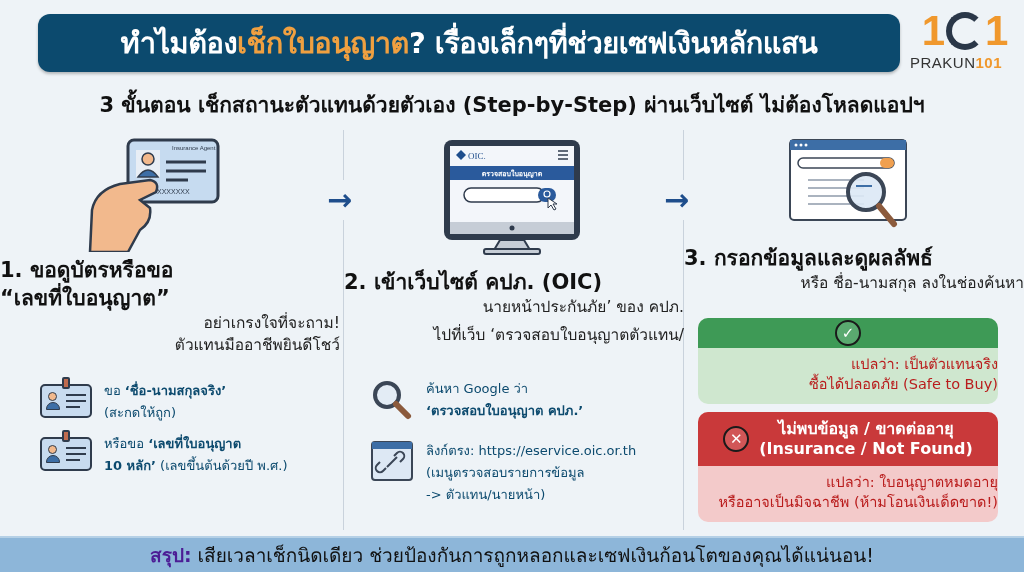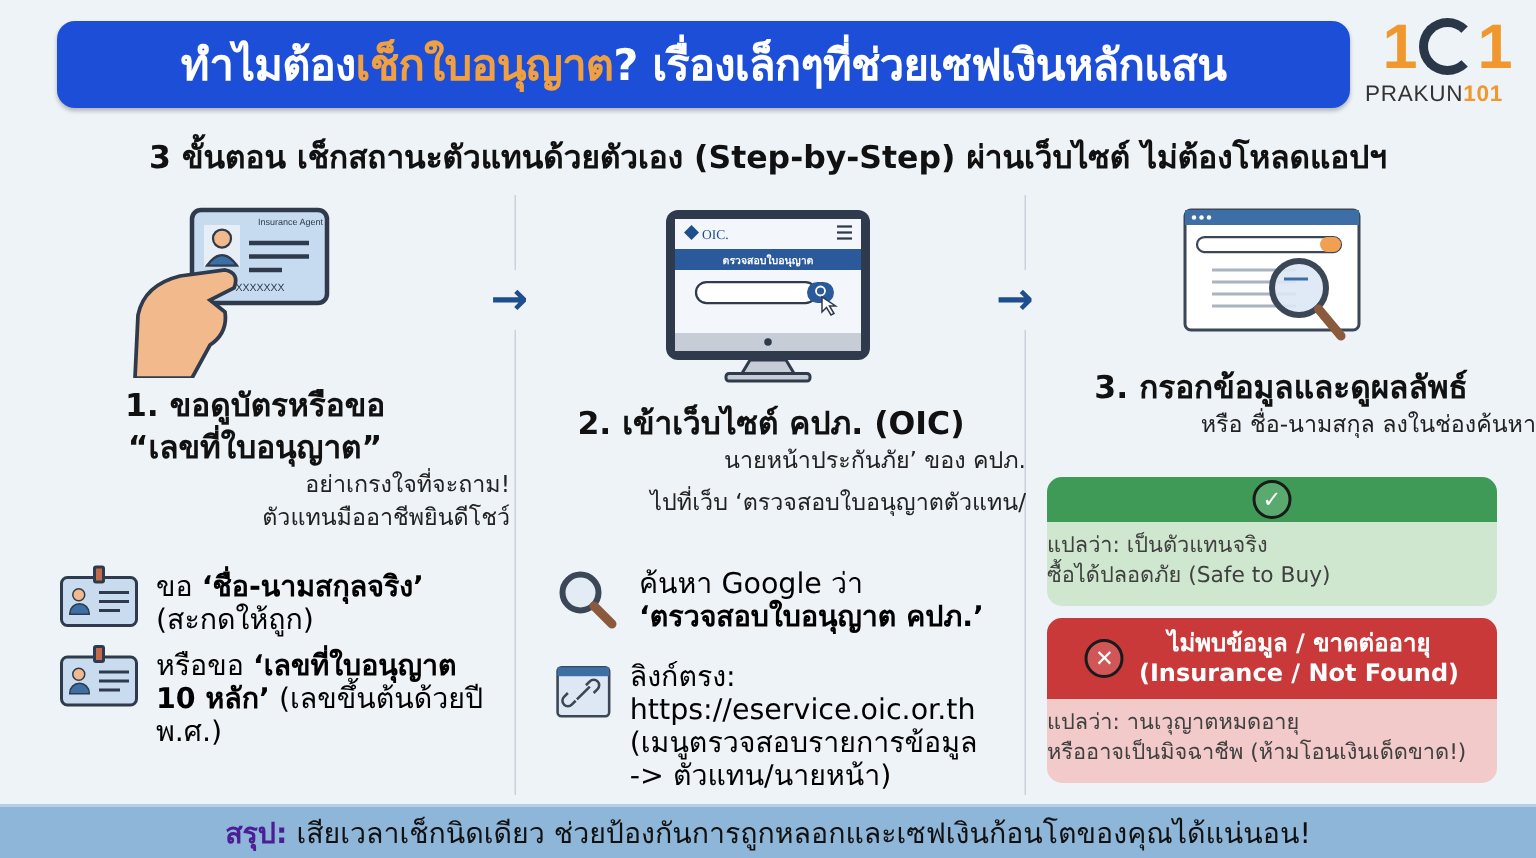--- a/index.html
+++ b/index.html
@@ -1,43 +1,43 @@
 <!DOCTYPE html>
 <html><head>
 <meta charset="utf-8">
 <style>
   *{box-sizing:border-box;margin:0;padding:0}
   html,body{width:1024px;height:572px;overflow:hidden}
   body{background:#eef3f7;font-family:"DejaVu Sans","Liberation Sans",sans-serif;color:#1a1a1a;position:relative}
-  .title-bar{position:absolute;left:38px;top:14px;width:862px;height:58px;background:#1d4ed8;border-radius:12px;display:flex;align-items:center;justify-content:center;box-shadow:0 2px 3px rgba(0,0,0,.25)}
+  .title-bar{position:absolute;left:38px;top:14px;width:862px;height:58px;background:#0c4a6e;border-radius:12px;display:flex;align-items:center;justify-content:center;box-shadow:0 2px 3px rgba(0,0,0,.25)}
   .title-bar h1{font-size:29px;font-weight:bold;color:#fff;letter-spacing:-0.5px;white-space:nowrap}
   .title-bar .hl{color:#f0a040}
   .logo{position:absolute;left:910px;top:8px;width:110px;height:70px}
   .logo .nums{display:flex;align-items:center;justify-content:center;height:46px}
   .logo .one{font-size:42px;font-weight:bold;color:#f0982d;line-height:42px;font-family:"Liberation Sans",sans-serif}
   .logo .ring{width:38px;height:38px;border:6px solid #2a3748;border-radius:50%;margin:0 1px;border-left-color:#2a3748;border-right-color:transparent;position:relative}
   .logo .txt{text-align:left;font-size:15px;color:#333;letter-spacing:.5px;font-family:"Liberation Sans",sans-serif}
   .logo .txt span{color:#f0982d;font-weight:bold}
   .subtitle{position:absolute;left:0;width:1024px;top:88px;text-align:center;font-size:21px;font-weight:bold;color:#111;white-space:nowrap}
   .divider{position:absolute;width:1px;background:#c9d2dc}
   .arrow{position:absolute;color:#1f4e8c;font-size:30px;font-weight:bold;line-height:30px}
   .col{position:absolute;top:130px}
-  .step-title{font-size:21px;font-weight:bold;text-align:center;color:#111;line-height:28px}
+  .step-title{font-size:21px;font-weight:bold;color:#111;line-height:28px}
   .step-desc{font-size:15.5px;text-align:right;color:#222;line-height:22px}
   .row{display:flex;align-items:flex-start;gap:12px}
-  .row .t{font-size:19px;line-height:22px;color:#000000}
+  .row .t{font-size:13px;line-height:22px;color:#0c4a6e}
   .row b{font-weight:bold}
   .badge-card{width:52px;height:34px;border:2px solid #2f3b4c;border-radius:5px;background:#c8dbef;position:relative;flex:none;margin-top:4px}
   .badge-card .clip{position:absolute;left:20px;top:-9px;width:8px;height:12px;background:#c06b4e;border:2px solid #2f3b4c;border-radius:2px}
   .badge-card .head{position:absolute;left:6px;top:6px;width:9px;height:9px;border-radius:50%;background:#f2b98d;border:1.5px solid #2f3b4c}
   .badge-card .body{position:absolute;left:4px;top:16px;width:14px;height:8px;border-radius:7px 7px 0 0;background:#3d6ea6;border:1.5px solid #2f3b4c}
   .badge-card .ln{position:absolute;left:24px;height:2px;background:#2f3b4c}
   .status{position:absolute;border-radius:10px;overflow:hidden}
   .status .hd{color:#fff;font-weight:bold;font-size:16px;display:flex;align-items:center;justify-content:center;gap:10px;text-align:center;line-height:20px}
-  .status .bd{text-align:left;font-size:14.5px;line-height:20px;color:#404040}
+  .status .bd{text-align:right;font-size:14.5px;line-height:20px;color:#b91c1c}
   .circ{width:26px;height:26px;border-radius:50%;border:2px solid #1a1a1a;display:flex;align-items:center;justify-content:center;font-size:15px;flex:none;background:rgba(255,255,255,.15);color:#fff}
   .footer{position:absolute;left:0;top:536px;width:1024px;height:36px;background:#8db6d9;display:flex;align-items:center;justify-content:center;border-top:2px solid #b5d0e6}
   .footer p{font-size:19px;color:#111;white-space:nowrap}
   .footer b{color:#4c1d95}
 </style>
 </head>
 <body>
 
 <div class="title-bar">
   <h1><span>ทำไมต้อง</span><span class="hl">เช็กใบอนุญาต</span><span>? เรื่องเล็กๆที่ช่วยเซฟเงินหลักแสน</span></h1>
@@ -183,20 +183,20 @@
 
 <div class="status" style="left:698px;top:412px;width:300px;height:110px;background:#f3caca">
   <div class="hd" style="background:#c9393a;height:54px;padding:0 10px">
     <span class="circ">✕</span>
     <div>
       <div>ไม่พบข้อมูล / ขาดต่ออายุ</div>
       <div>(Insurance / Not Found)</div>
     </div>
   </div>
   <div class="bd" style="padding-top:6px">
-    <div>แปลว่า: านเวุญาตหมดอายุ</div>
+    <div>แปลว่า: ใบอนุญาตหมดอายุ</div>
     <div>หรืออาจเป็นมิจฉาชีพ (ห้ามโอนเงินเด็ดขาด!)</div>
   </div>
 </div>
 
 <div class="footer">
   <p><b>สรุป:</b><span> เสียเวลาเช็กนิดเดียว ช่วยป้องกันการถูกหลอกและเซฟเงินก้อนโตของคุณได้แน่นอน!</span></p>
 </div>
 
 </body></html>

